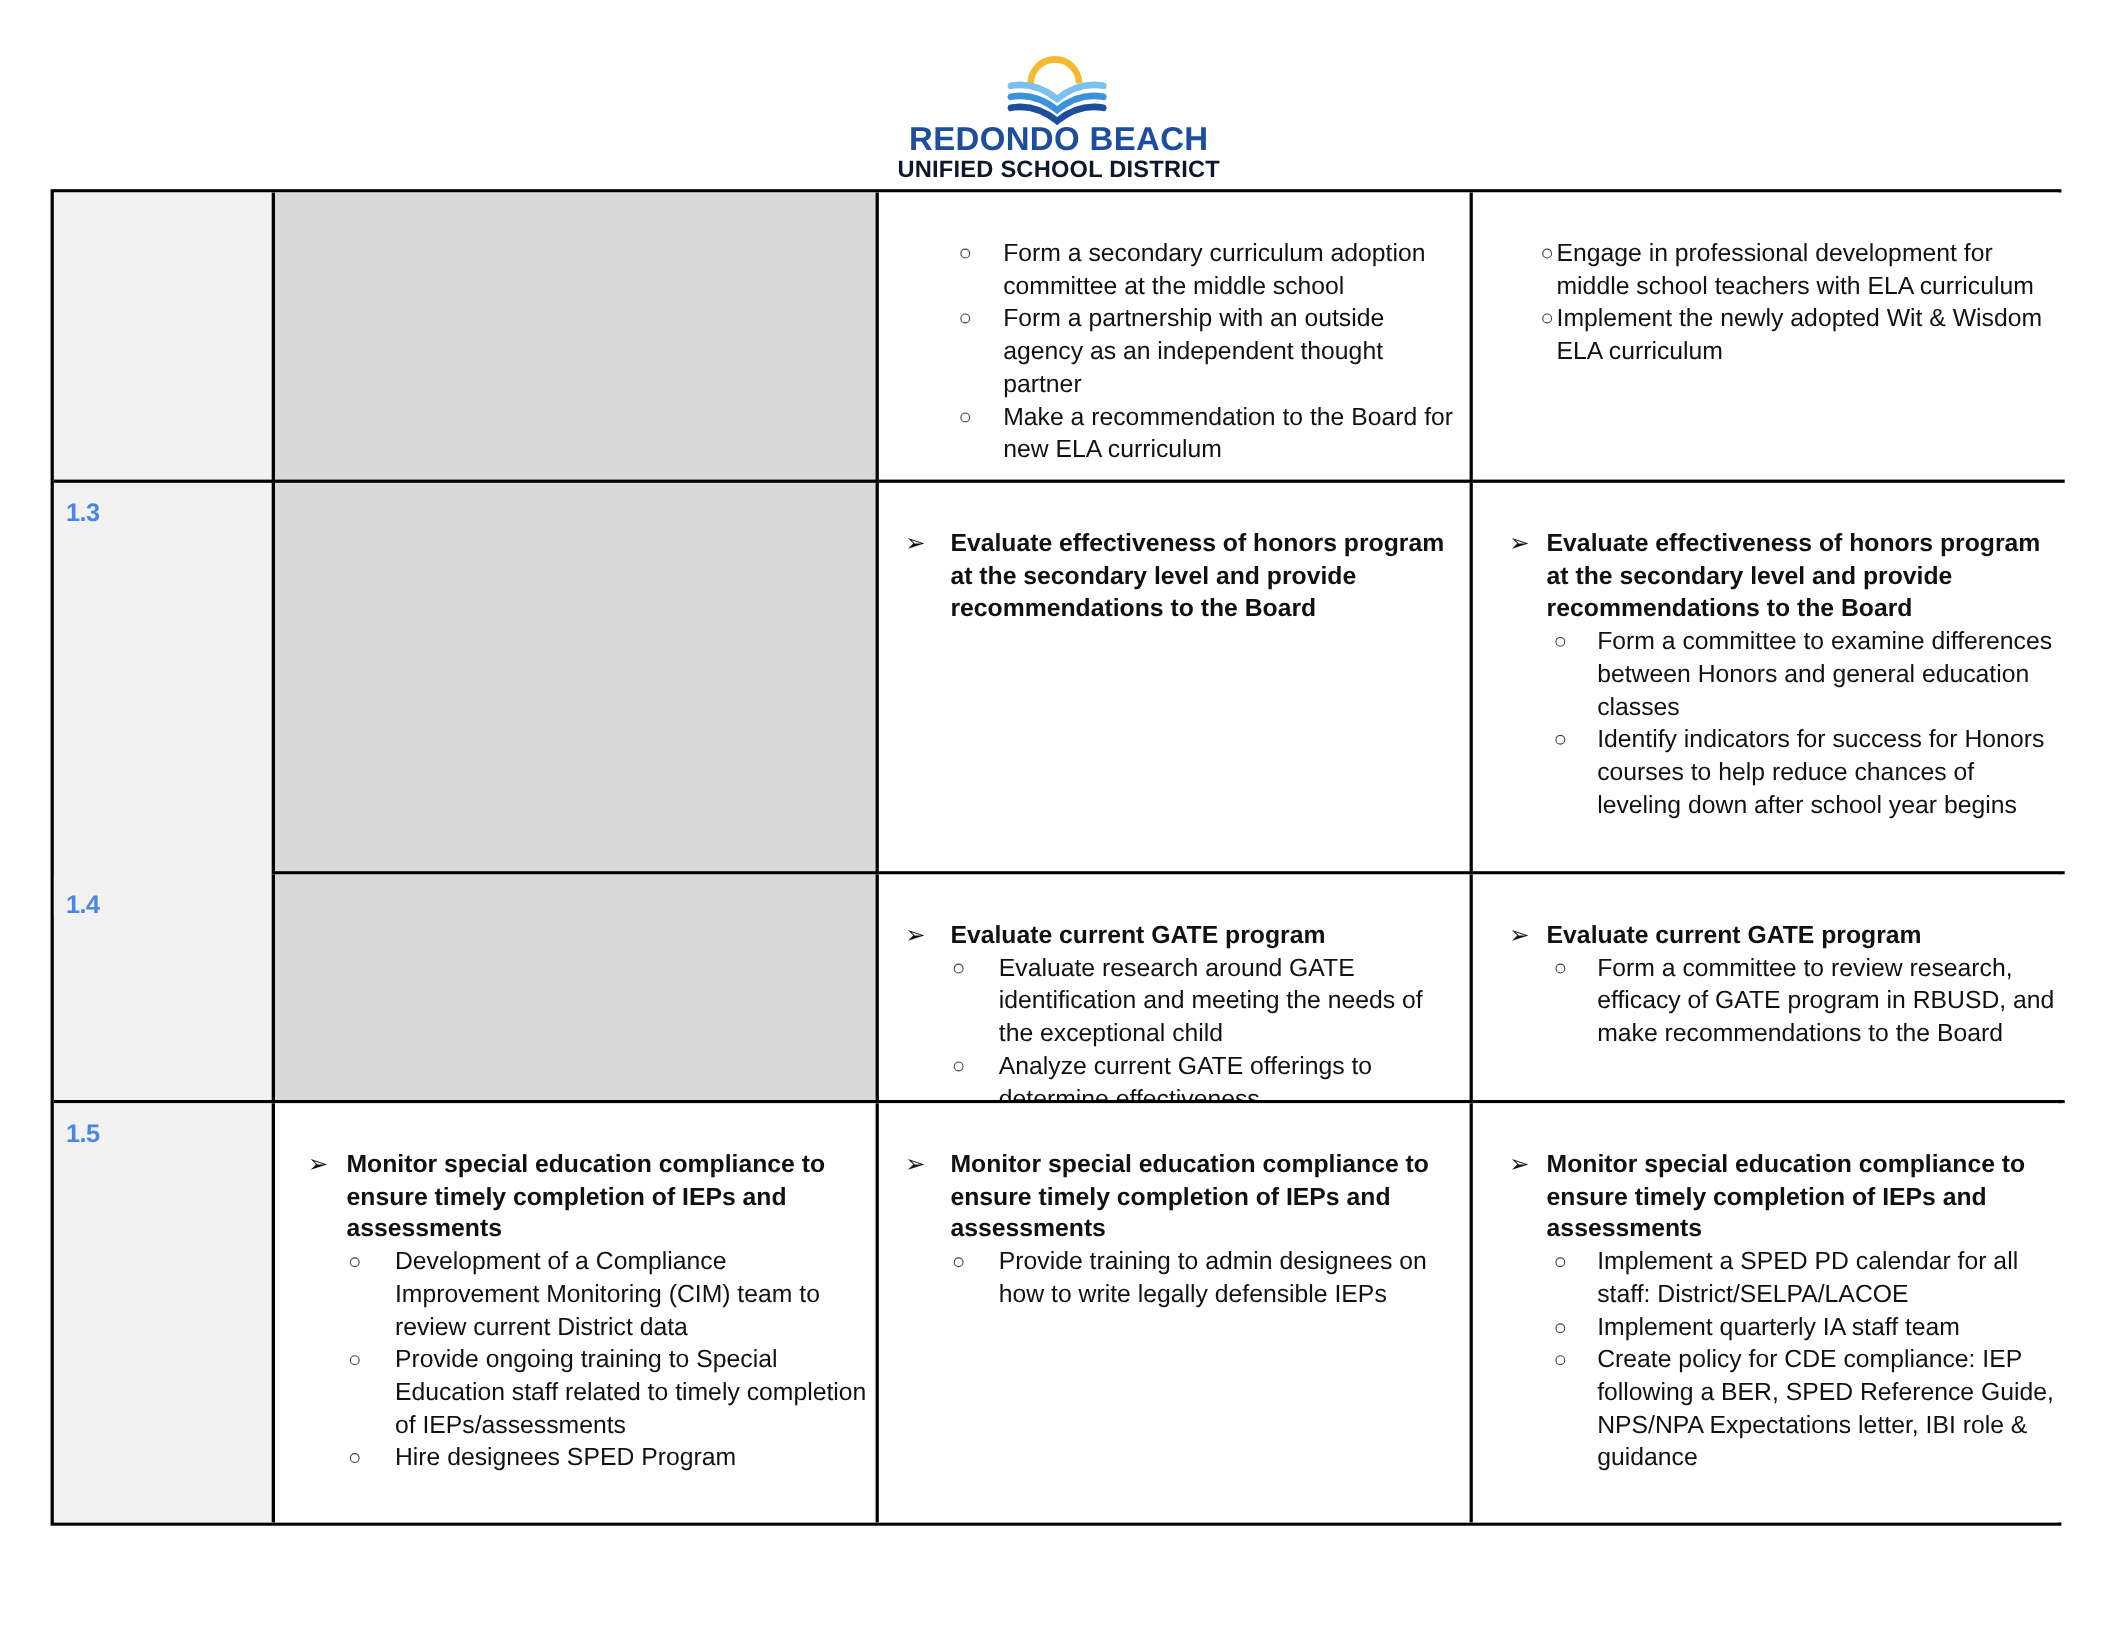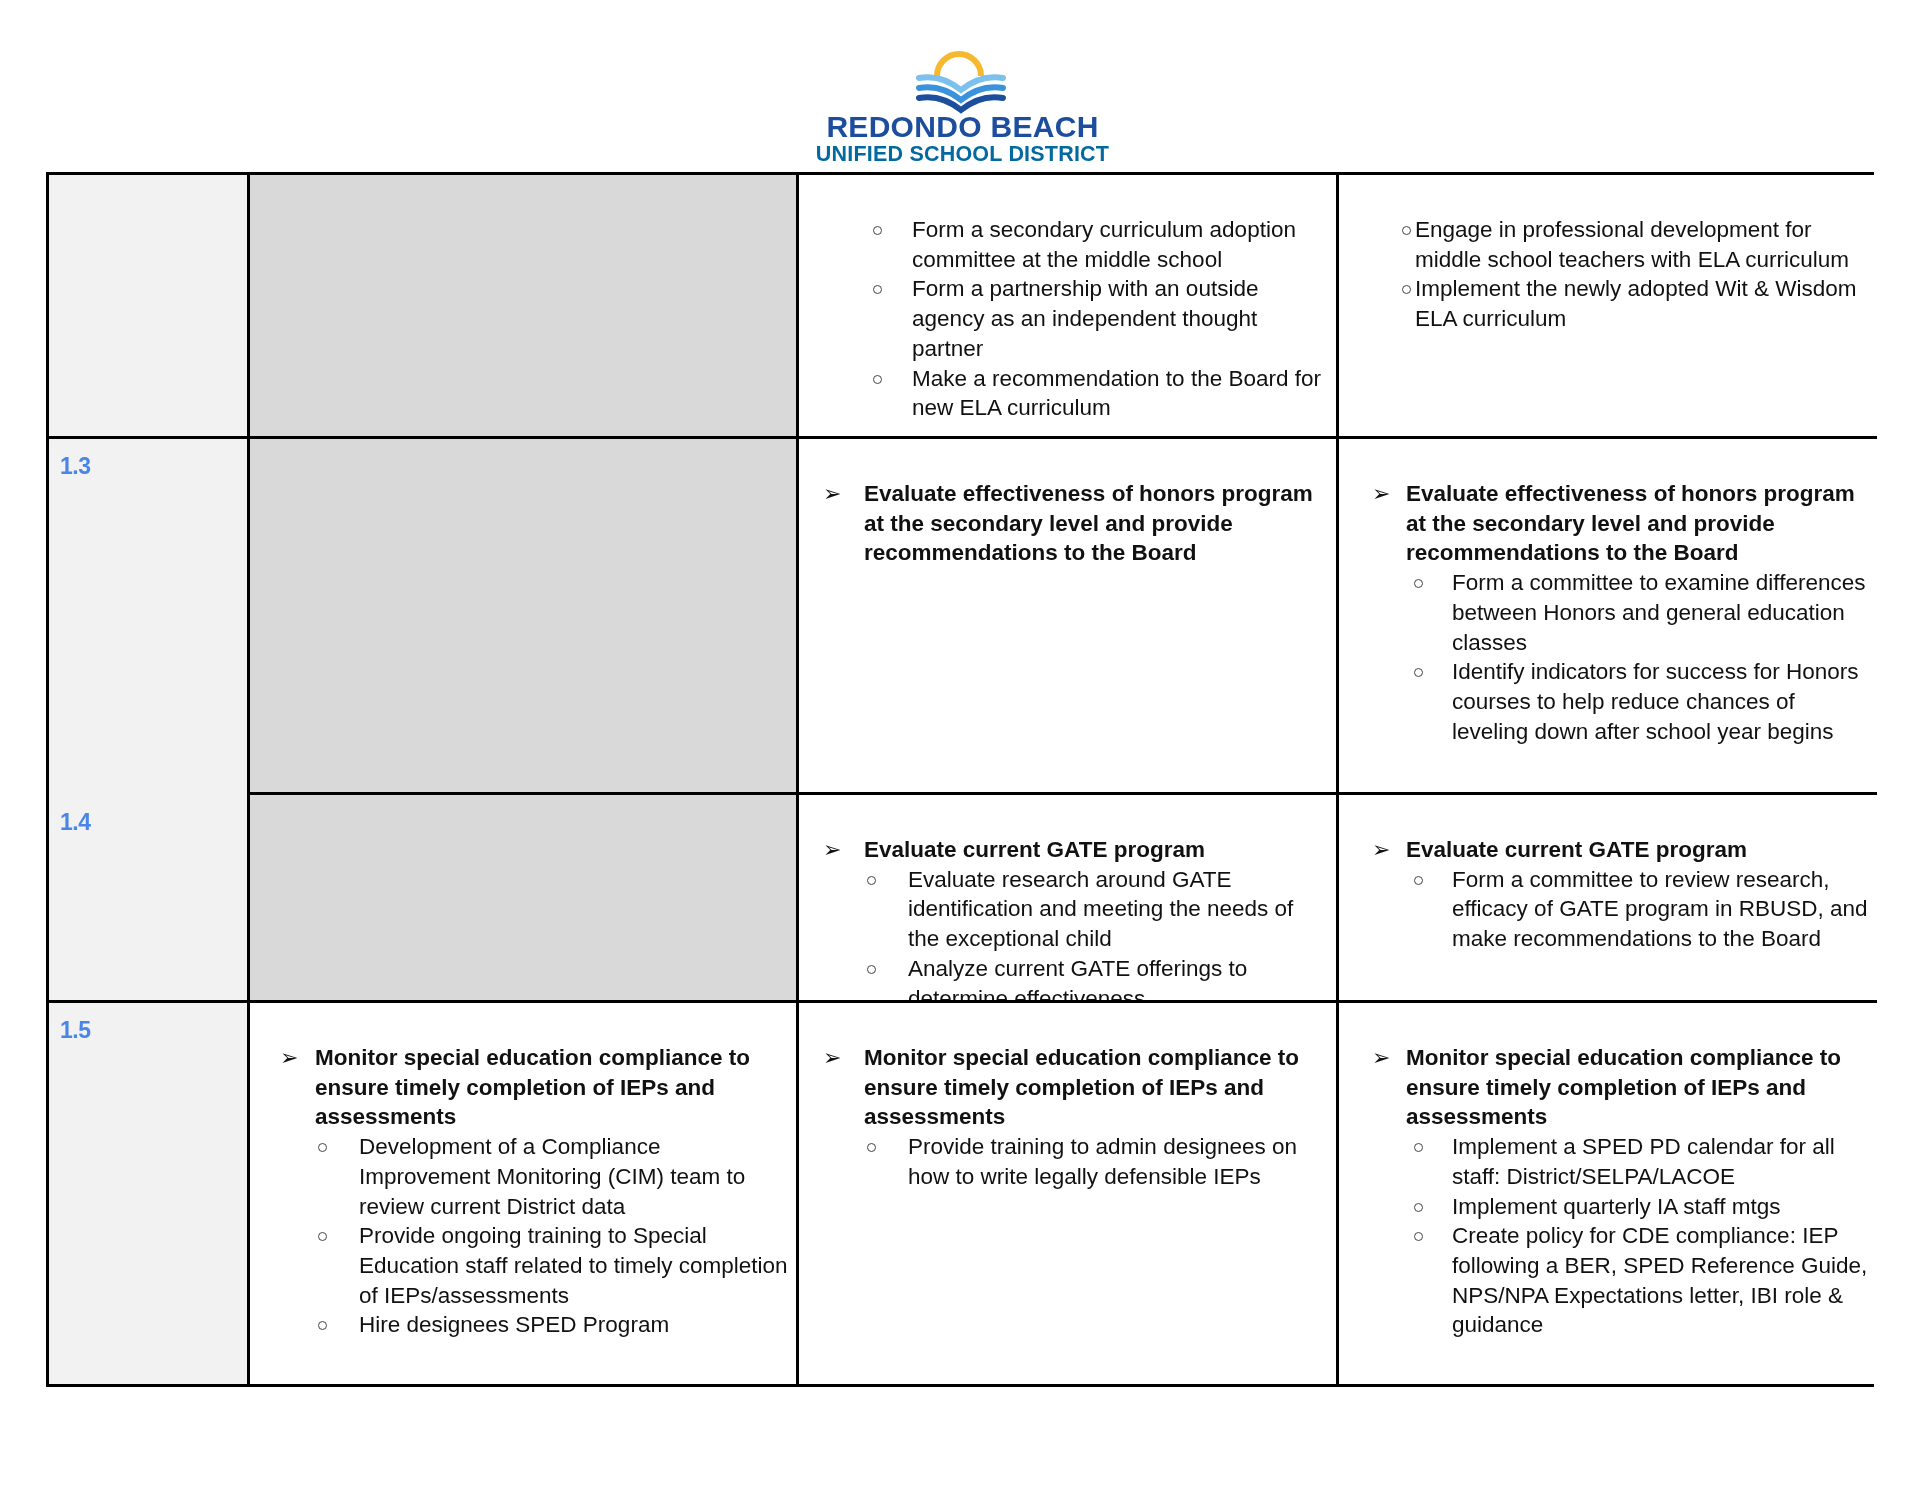--- a/index.html
+++ b/index.html
@@ -4,21 +4,21 @@
 <style>
   html, body { margin:0; padding:0; background:#ffffff; }
   body { width:1920px; height:1489px; position:relative; overflow:hidden;
          font-family:"Liberation Sans", "DejaVu Sans", sans-serif; color:#111; }
   .logo { position:absolute; left:800px; top:40px; width:320px; height:125px; }
   .logo svg { position:absolute; left:115px; top:4px; }
   .logo-title { position:absolute; left:15px; top:70px; width:295px; text-align:center;
                 font-weight:bold; font-size:30px; letter-spacing:0.3px; color:#1d4e9e;
                 line-height:34px; white-space:nowrap; }
   .logo-sub { position:absolute; left:15px; top:103px; width:295px; text-align:center;
-              font-size:21.5px; color:#0369a1; line-height:22px; letter-spacing:0.2px;
+              font-size:21.5px; color:#0f172a; line-height:22px; letter-spacing:0.2px;
               white-space:nowrap; font-weight:600; }
   .table { position:absolute; left:46px; top:172px; width:1828px; height:1215px;
            border:3px solid #000; box-sizing:border-box; }
   .cell { position:absolute; box-sizing:border-box; border-right:3px solid #000;
           border-bottom:3px solid #000; overflow:hidden; }
   .c1 { background:#f2f2f2; }
   .c2g { background:#d9d9d9; }
   .cw { background:#ffffff; }
   .rowlabel { position:absolute; left:11px; top:14px; color:#4a86e8; font-weight:bold;
               font-size:23px; letter-spacing:-0.5px; }
@@ -136,19 +136,19 @@
       <ul class="sub">
         <li><span class="dot"></span><span>Provide training to admin designees on how to write legally defensible IEPs</span></li>
       </ul>
     </div>
   </div>
   <div class="cell cw c4" style="left:1290px;top:828px;width:538px;height:381px;border-right:none;border-bottom:none;">
     <div class="content">
       <div class="main"><span class="arrow">➢</span><span>Monitor special education compliance to ensure timely completion of IEPs and assessments</span></div>
       <ul class="sub">
         <li><span class="dot"></span><span>Implement a SPED PD calendar for all staff: District/SELPA/LACOE</span></li>
-        <li><span class="dot"></span><span>Implement quarterly IA staff mtgs</span></li>
+        <li><span class="dot"></span><span>Implement quarterly IA staff team</span></li>
         <li><span class="dot"></span><span>Create policy for CDE compliance: IEP following a BER, SPED Reference Guide, NPS/NPA Expectations letter, IBI role &amp; guidance</span></li>
       </ul>
     </div>
   </div>
 
 </div>
 
 </body></html>

